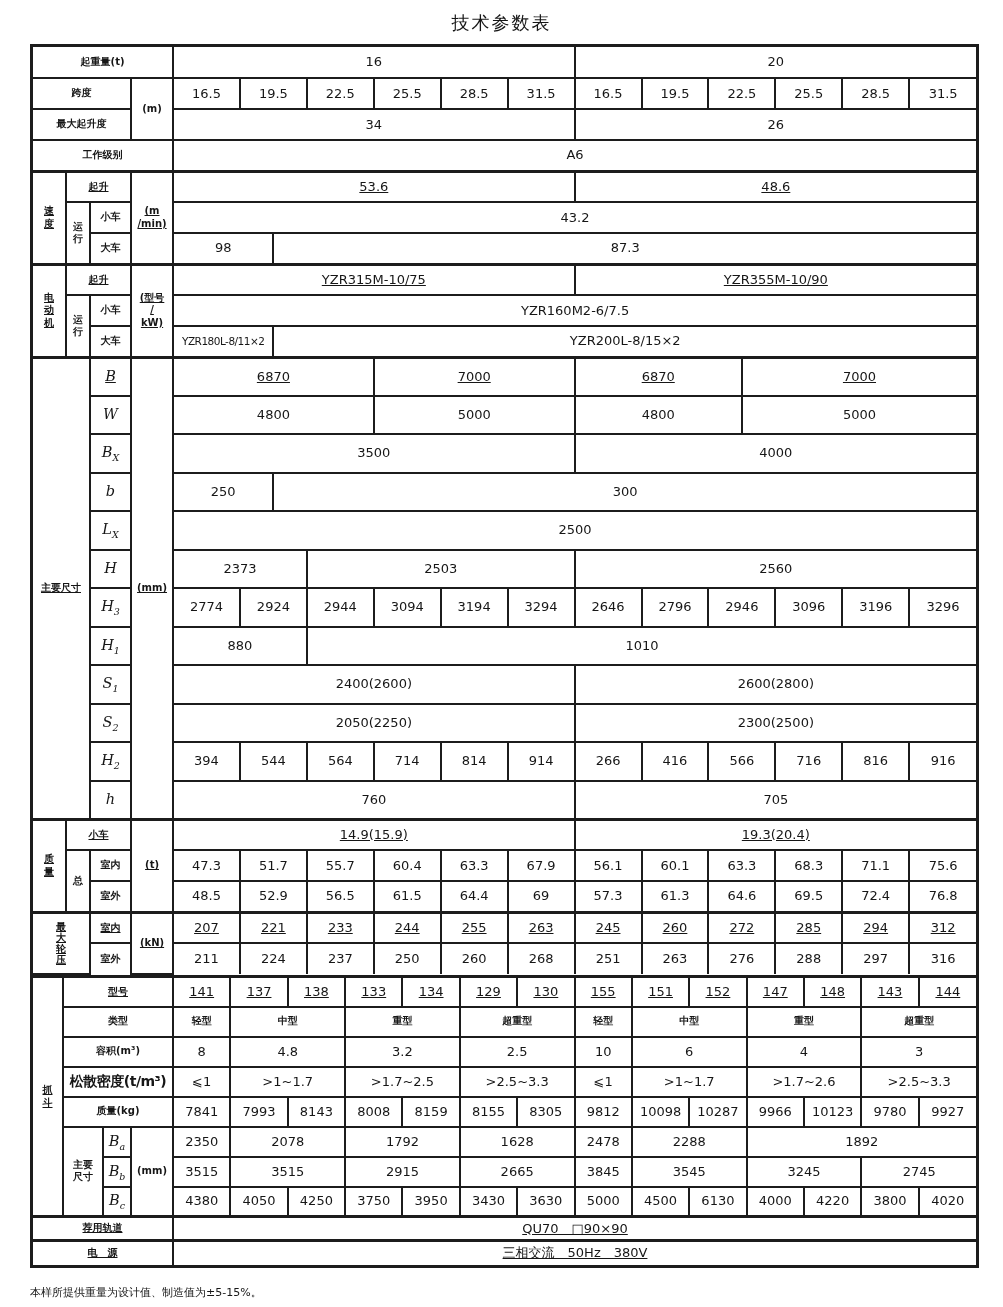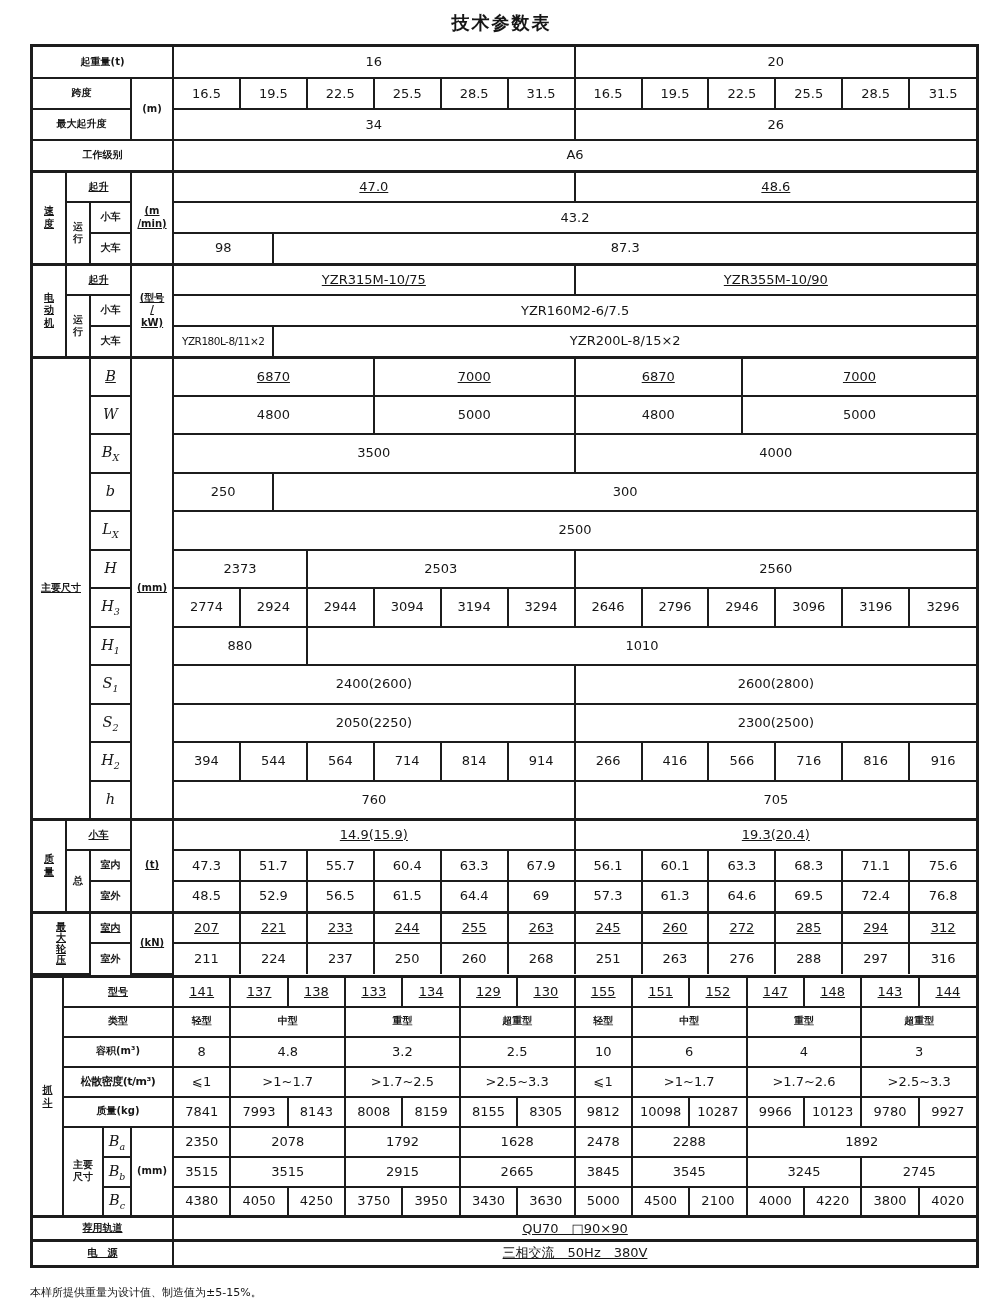--- a/index.html
+++ b/index.html
@@ -4,42 +4,42 @@
 <style>
   :root { --border:#1c1c1c; --text:#161616; --bg:#ffffff; }
   * { box-sizing:border-box; }
   html,body { margin:0; padding:0; }
   body {
     width:1003px; height:1307px; background:var(--bg); color:var(--text);
     font-family:"DejaVu Sans","Liberation Sans",sans-serif;
     overflow:hidden;
   }
   .title {
-    text-align:center; font-size:18px; font-weight:bold; letter-spacing:2px;
+    text-align:center; font-size:18px; font-weight:normal; letter-spacing:2px;
     margin:11px 0 9px 0;
   }
   .wrap { margin-left:30px; width:949px; border:3px solid var(--border); }
   table { border-collapse:collapse; table-layout:fixed; width:943px; }
   td {
     border-right:2px solid var(--border); border-bottom:2px solid var(--border);
     text-align:center; vertical-align:middle; padding:0 1px;
     font-size:13px; line-height:1.22; white-space:pre-line; overflow:hidden;
   }
   tr td:last-child { border-right:0;margin-left:6px; }
   tr.sec td { border-top:3px solid var(--border);text-decoration:underline; }
   #t1 tr:last-child td { border-bottom:0; }
   #t2 tr:last-child td { border-bottom:0; }
   #t1 tr { height:31px; }
   #t1 tr.tall { height:38.5px; }
   #t2 tr { height:30px; }
   #t2 tr.short { height:24px; }
   td.hd { font-weight:bold; font-size:10px; }
   td.lh1 { line-height:1.1; }
   td.sm { font-size:10.5px; letter-spacing:-0.5px;margin-top:40px; }
-  td.xs { font-size:11px; letter-spacing:-0.5px; }
+  td.xs { font-size:14px; letter-spacing:-0.5px; }
   td.dim {
     font-style:italic; font-weight:normal; font-size:14.5px;
     font-family:"DejaVu Serif","Liberation Serif",serif;
   }
   td sub { font-size:9.5px; line-height:0; }
   .footnote { margin:17px 17px 0 30px; font-size:11px; }
 </style>
 </head>
 <body>
 
@@ -84,21 +84,21 @@
         <tr>
           <td colspan="4" class="hd">工作级别</td>
           <td colspan="24">A6</td>
         </tr>
         <tr class="sec">
           <td colspan="1" rowspan="3" class="hd">速
 度</td>
           <td colspan="2" class="hd">起升</td>
           <td colspan="1" rowspan="3" class="hd">(m
 /min)</td>
-          <td colspan="12">47.0</td>
+          <td colspan="12">53.6</td>
           <td colspan="12">48.6</td>
         </tr>
         <tr>
           <td colspan="1" rowspan="2" class="hd">运
 行</td>
           <td colspan="1" class="hd">小车</td>
           <td colspan="24">43.2</td>
         </tr>
         <tr>
           <td colspan="1" class="hd">大车</td>
@@ -395,21 +395,21 @@
           <td colspan="1" class="dim">B<sub>c</sub></td>
           <td colspan="1">4380</td>
           <td colspan="1">4050</td>
           <td colspan="1">4250</td>
           <td colspan="1">3750</td>
           <td colspan="1">3950</td>
           <td colspan="1">3430</td>
           <td colspan="1">3630</td>
           <td colspan="1">5000</td>
           <td colspan="1">4500</td>
-          <td colspan="1">2100</td>
+          <td colspan="1">6130</td>
           <td colspan="1">4000</td>
           <td colspan="1">4220</td>
           <td colspan="1">3800</td>
           <td colspan="1">4020</td>
         </tr>
         <tr class="sec short">
           <td colspan="4" class="hd">荐用轨道</td>
           <td colspan="14">QU70　□90×90</td>
         </tr>
         <tr class="sec short">

